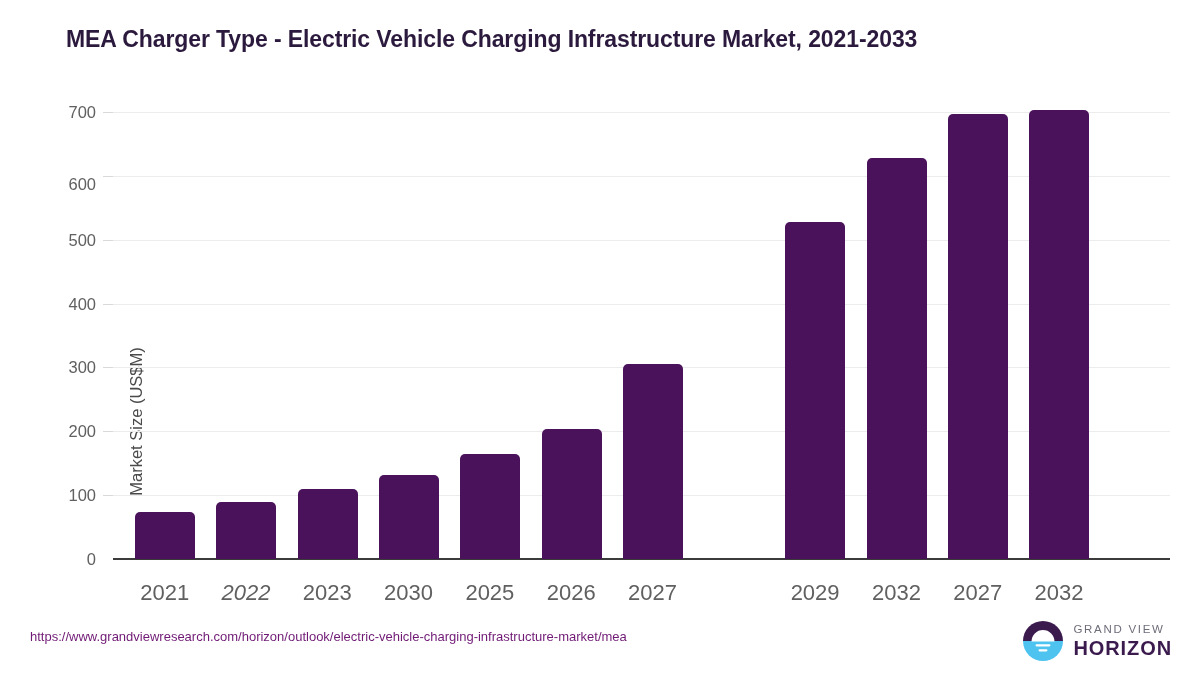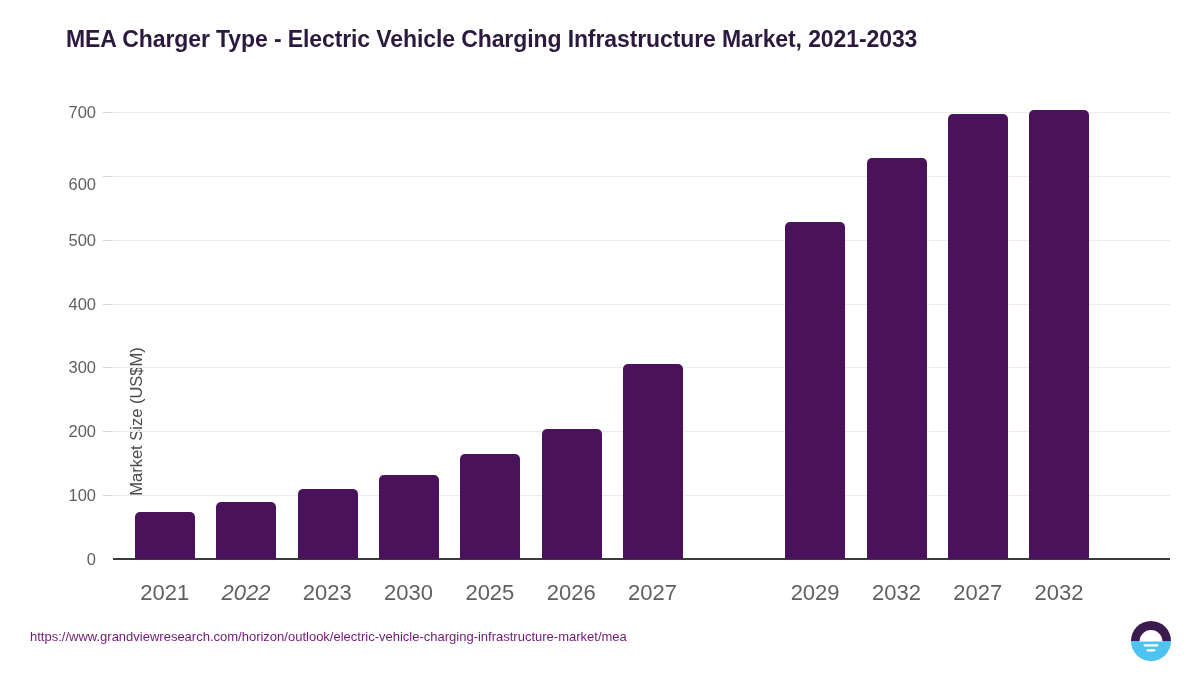--- a/index.html
+++ b/index.html
@@ -267,15 +267,19 @@
           </clipPath>
       </defs>
       <g clip-path="url(#circ)">
         <rect x="0" y="0" width="42" height="21" fill="#3b1a4e"></rect>
         <rect x="0" y="21" width="42" height="21" fill="#4fc3f0"></rect>
         <path d="M9.5 21.6 A11.5 11.5 0 0 1 32.5 21.6 Z" fill="#ffffff"></path>
         <rect x="13.5" y="24.2" width="15" height="2.3" rx="1.15" fill="#ffffff"></rect>
         <rect x="16.5" y="29.2" width="9" height="2.3" rx="1.15" fill="#ffffff"></rect>
       </g>
     </svg>
+    <div id="logo-text">
+      <div id="logo-top">GRAND VIEW</div>
+      <div id="logo-bottom">HORIZON</div>
+    </div>
   </div>
 
 </div>
 
 </body></html>

